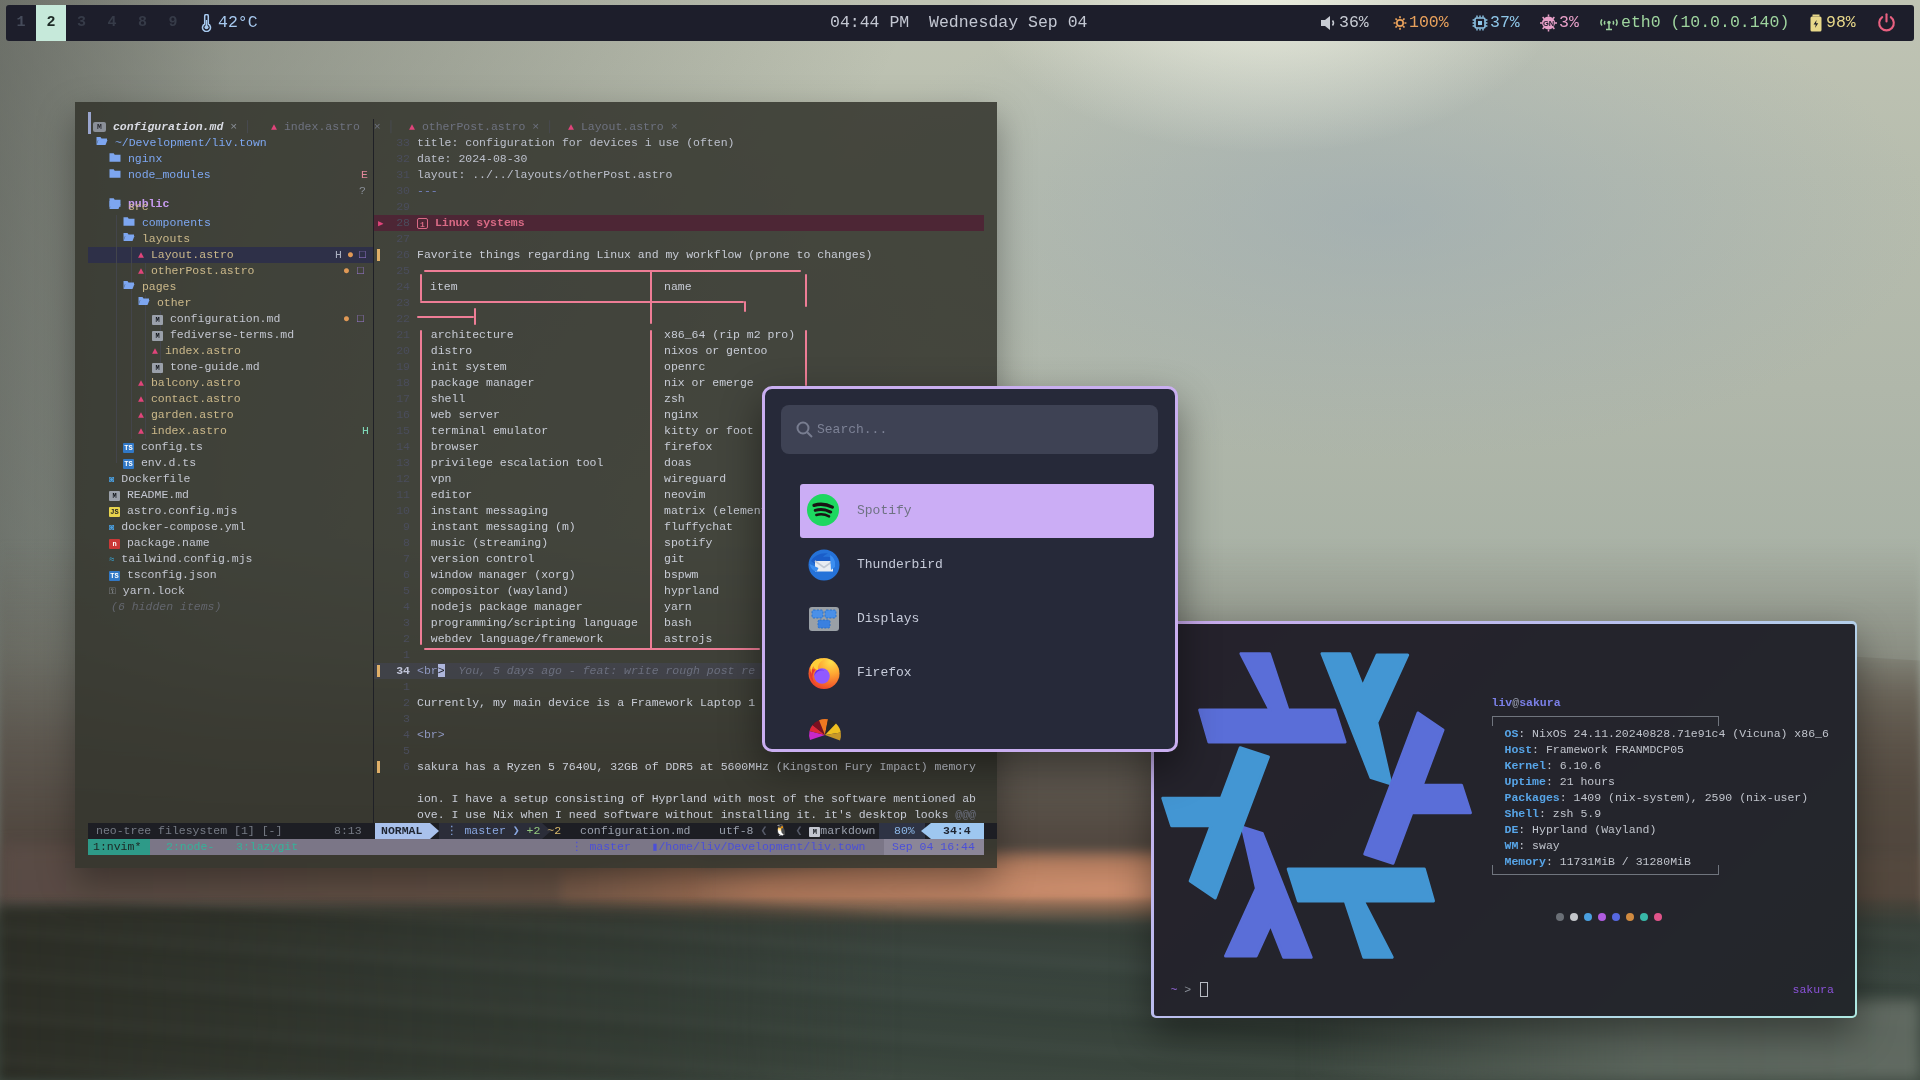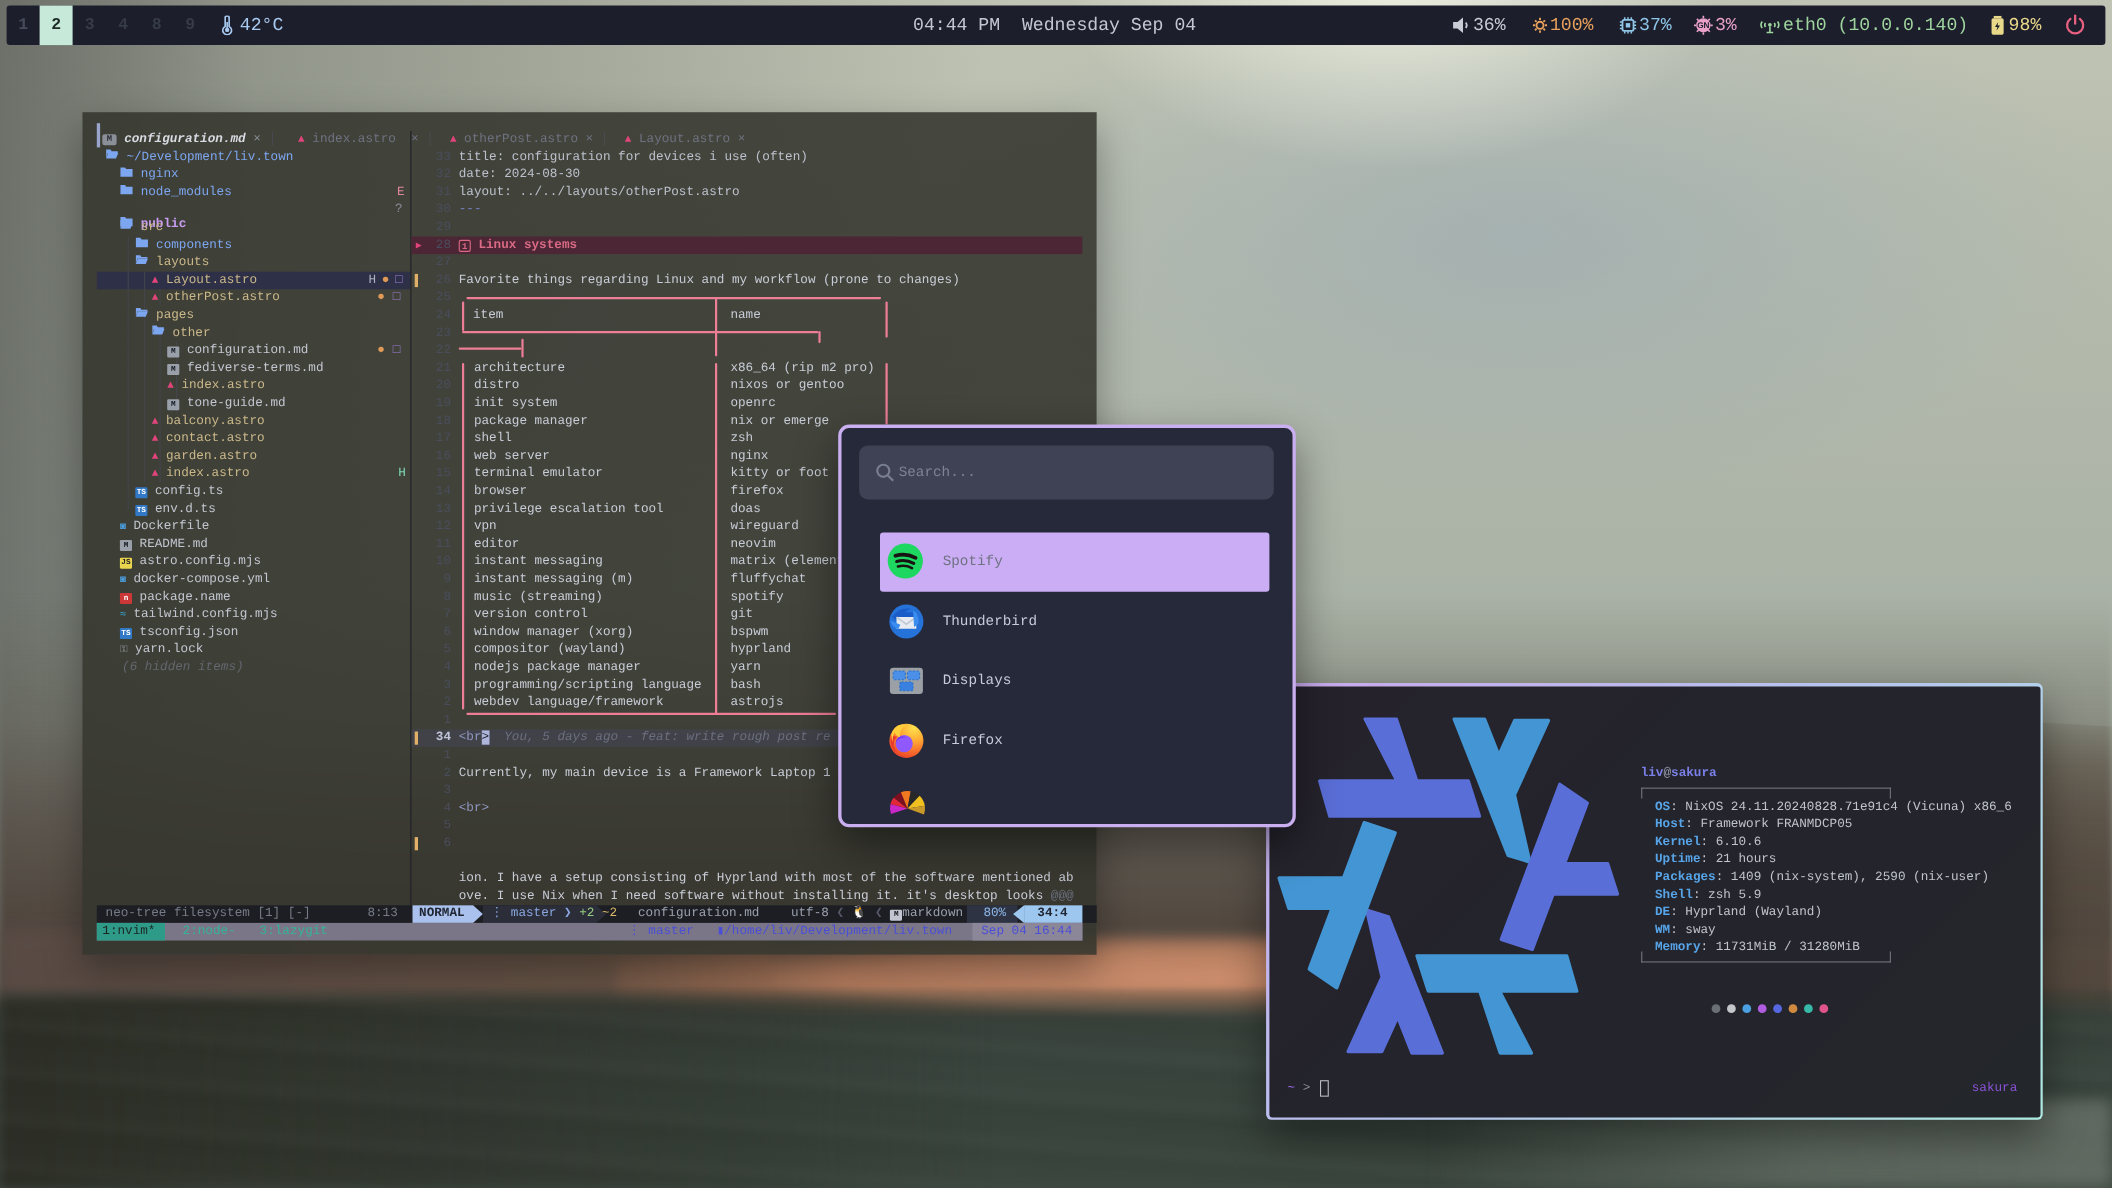--- a/index.html
+++ b/index.html
@@ -266,20 +266,21 @@
 <div class="ab" style="left:669px;top:199px;width:2px;height:11px;background:#ee7d96;border-radius:1px"></div>
 <div class="ab" style="left:342px;top:214px;width:57px;height:2px;background:#ee7d96;border-radius:1px"></div>
 <div class="ab" style="left:399px;top:206px;width:2px;height:17px;background:#ee7d96;border-radius:1px"></div>
 <div class="ab" style="left:345px;top:228px;width:2px;height:315px;background:#ee7d96;border-radius:1px"></div>
 <div class="ab" style="left:575px;top:228px;width:2px;height:319px;background:#ee7d96;border-radius:1px"></div>
 <div class="ab" style="left:730px;top:228px;width:2px;height:56px;background:#ee7d96;border-radius:1px"></div>
 <div class="ab" style="left:349px;top:546px;width:336px;height:2px;background:#ee7d96;border-radius:1px"></div>
 <div class="r" style="left:342px;top:561px;"><span style="color:#8f98c0">&lt;br</span><span style="background:#aeb6dc;color:#1e2026">&gt;</span><span class="i" style="color:#6b6f7e">  You, 5 days ago - feat: write rough post re</span></div>
 <div class="r" style="left:342px;top:593px;"><span style="color:#c8ccd6">Currently, my main device is a Framework Laptop 1</span></div>
 <div class="r" style="left:342px;top:625px;"><span style="color:#8f98c0">&lt;br&gt;</span></div>
+<div class="r" style="left:342px;top:657px;"><span style="color:#c8ccd6">sakura has a Ryzen 5 7640U, 32GB of DDR5 at 5600MHz (Kingston Fury Impact) memory</span></div>
 <div class="r" style="left:342px;top:705px;"><span style="color:#c8ccd6">ove. I use Nix when I need software without installing it. it's desktop looks </span><span style="color:#6b6f7e">@@@</span></div>
 <div class="r" style="left:342px;top:689px;"><span style="color:#c8ccd6">ion. I have a setup consisting of Hyprland with most of the software mentioned ab</span></div>
 <div class="ab" style="left:302px;top:147px;width:3px;height:12px;background:#e0af68"></div>
 <div class="ab" style="left:302px;top:563px;width:3px;height:12px;background:#e0af68"></div>
 <div class="ab" style="left:302px;top:659px;width:3px;height:12px;background:#e0af68"></div>
 <div class="ab" style="left:13px;top:721px;width:909px;height:16px;background:#1d1e24"></div>
 <div class="r" style="left:21px;top:721px;"><span style="color:#767b85">neo-tree filesystem [1] [-]</span></div>
 <div class="r" style="left:259px;top:721px;"><span style="color:#767b85">8:13</span></div>
 <div class="ab" style="left:300px;top:721px;width:55px;height:16px;background:#a9c1ec"></div>
 <div class="ab" style="left:355px;top:721px;width:0;height:0;border-top:8px solid transparent;border-bottom:8px solid transparent;border-left:9px solid #a9c1ec"></div>

